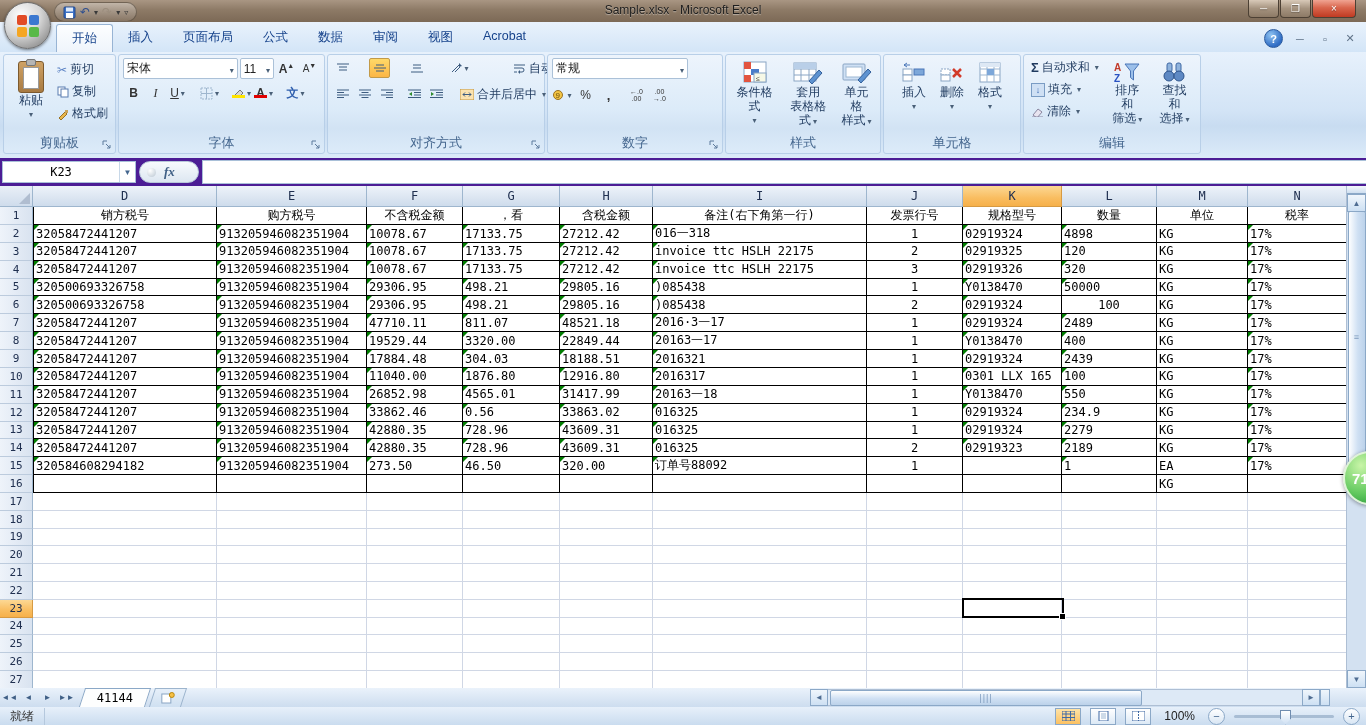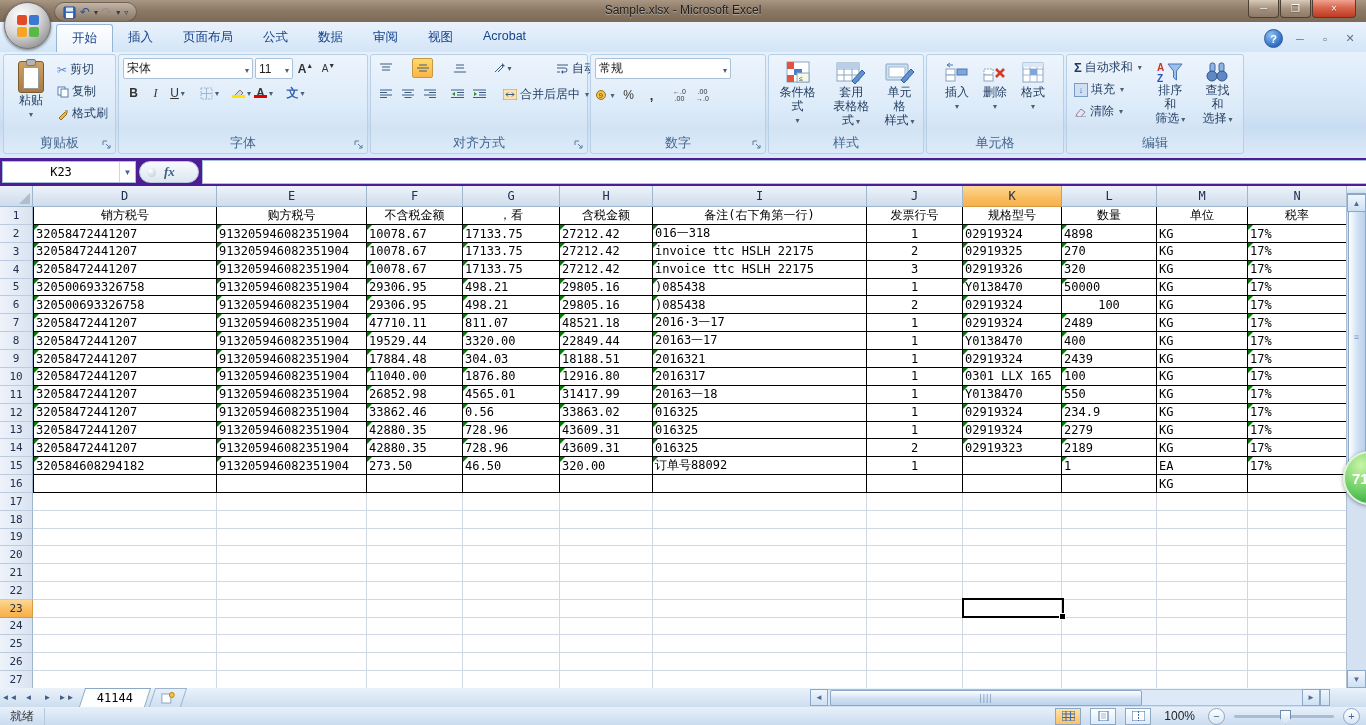--- a/index.html
+++ b/index.html
@@ -240,21 +240,21 @@
         </div>
       </div>
       <div class="grp-label">剪贴板</div>
       <div class="launcher">
           <svg width="11" height="11">
             <path d="M1 1h4M1 1v4M4 4l4 4M8 5v3h-3" stroke="#5d7a9c" fill="none"></path>
           </svg>
         </div>
     </div>
 
-    <div class="grp" style="width:250px">
+    <div class="grp" style="width:207px">
       <div class="grp-body" style="display:block">
         <div class="fontrow">
           <div class="inputbox" style="width:122px">
               <span style="flex:1">宋体</span>
               <span class="dd"></span>
             </div>
           <div class="inputbox" style="width:30px">
               <span style="flex:1">11</span>
               <span class="dd"></span>
             </div>
@@ -605,21 +605,21 @@
           <tr>
             <th class="rh">3</th>
             <td class="c b fl bl">32058472441207</td>
             <td class="c b fl">913205946082351904</td>
             <td class="c b fl">10078.67</td>
             <td class="c b fl">17133.75</td>
             <td class="c b fl">27212.42</td>
             <td class="c b fl">invoice ttc HSLH 22175</td>
             <td class="c b ra">2</td>
             <td class="c b fl">02919325</td>
-            <td class="c b fl">270</td>
+            <td class="c b fl">120</td>
             <td class="c b">KG</td>
             <td class="c b fl">17%</td>
           </tr>
           <tr>
             <th class="rh">4</th>
             <td class="c b fl bl">32058472441207</td>
             <td class="c b fl">913205946082351904</td>
             <td class="c b fl">10078.67</td>
             <td class="c b fl">17133.75</td>
             <td class="c b fl">27212.42</td>

